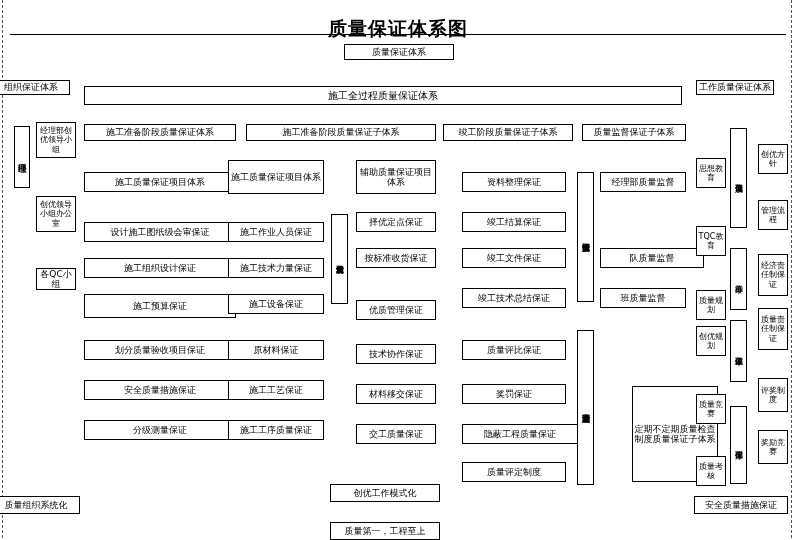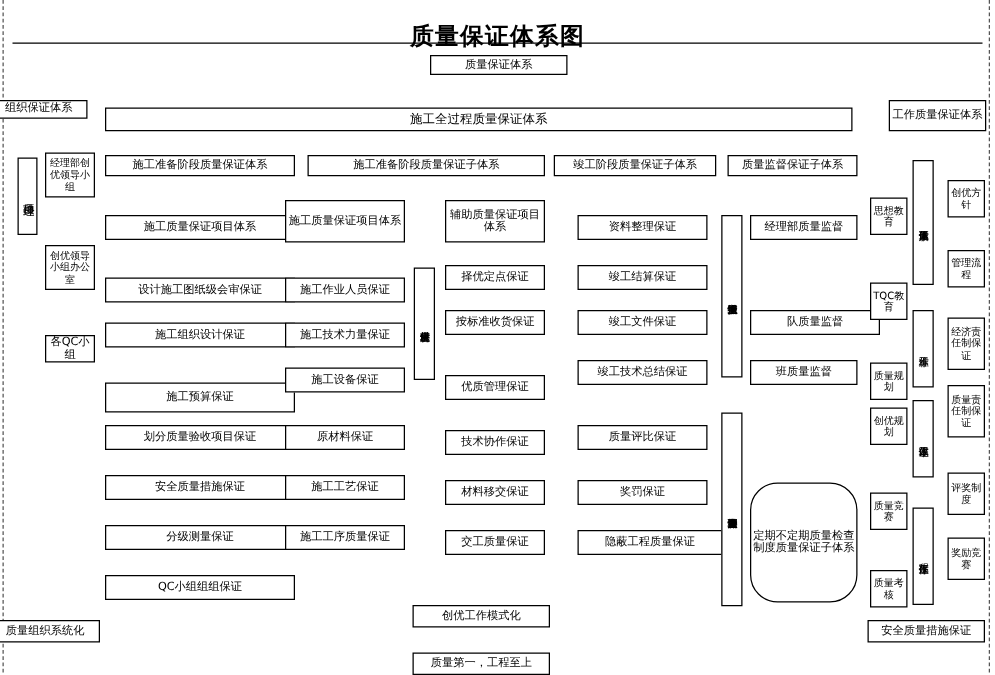--- a/index.html
+++ b/index.html
@@ -62,46 +62,45 @@
   <div class="box" style="left:344px;top:44px;width:110px;height:16px;">质量保证体系</div>
   <div class="vline" style="left:399px;top:60px;height:8px;"></div>
   <div class="hline" style="left:10px;top:68px;width:776px;"></div>
 
   <div class="vline" style="left:30px;top:68px;height:12px;"></div>
   <div class="vline" style="left:399px;top:68px;height:18px;"></div>
   <div class="vline" style="left:735px;top:68px;height:12px;"></div>
 
   <div class="box" style="left:-8px;top:80px;width:78px;height:15px;">组织保证体系</div>
   <div class="box" style="left:84px;top:86px;width:598px;height:19px;font-size:10px;">施工全过程质量保证体系</div>
-  <div class="box" style="left:696px;top:80px;width:78px;height:25px;margin-left:15px;">工作质量保证体系</div>
+  <div class="box" style="left:696px;top:80px;width:78px;height:15px;">工作质量保证体系</div>
 
   <div class="box v" style="left:14px;top:126px;width:16px;height:62px;font-size:9px;">项目经理</div>
   <div class="box" style="left:36px;top:122px;width:40px;height:36px;font-size:8px;">经理部创优领导小组</div>
   <div class="box" style="left:36px;top:196px;width:40px;height:36px;font-size:8px;">创优领导小组办公室</div>
   <div class="box" style="left:36px;top:268px;width:40px;height:22px;font-size:9px;">各QC小组</div>
 
   <div class="vline" style="left:30px;top:95px;height:31px;"></div>
   <div class="vline" style="left:56px;top:158px;height:38px;"></div>
   <div class="vline" style="left:56px;top:232px;height:36px;"></div>
   <div class="vline" style="left:22px;top:188px;height:312px;"></div>
   <div class="vline" style="left:8px;top:95px;height:405px;"></div>
 
   <div class="box" style="left:84px;top:124px;width:152px;height:17px;">施工准备阶段质量保证体系</div>
   <div class="box" style="left:246px;top:124px;width:190px;height:17px;">施工准备阶段质量保证子体系</div>
   <div class="box" style="left:443px;top:124px;width:130px;height:17px;">竣工阶段质量保证子体系</div>
   <div class="box" style="left:582px;top:124px;width:104px;height:17px;">质量监督保证子体系</div>
 
   <div class="box" style="left:84px;top:172px;width:152px;height:20px;">施工质量保证项目体系</div>
   <div class="box" style="left:84px;top:222px;width:152px;height:20px;">设计施工图纸级会审保证</div>
   <div class="box" style="left:84px;top:258px;width:152px;height:20px;">施工组织设计保证</div>
-  <div class="box" style="left:84px;top:294px;width:152px;height:24px;margin-top:12px;">施工预算保证</div>
+  <div class="box" style="left:84px;top:294px;width:152px;height:24px;">施工预算保证</div>
   <div class="box" style="left:84px;top:340px;width:152px;height:20px;">划分质量验收项目保证</div>
   <div class="box" style="left:84px;top:380px;width:152px;height:20px;">安全质量措施保证</div>
   <div class="box" style="left:84px;top:420px;width:152px;height:20px;">分级测量保证</div>
-  <div class="box" style="left:84px;top:460px;width:152px;height:20px;">QC小组组组保证</div>
 
   <div class="box" style="left:228px;top:160px;width:96px;height:34px;">施工质量保证项目体系</div>
   <div class="box" style="left:228px;top:222px;width:96px;height:20px;">施工作业人员保证</div>
   <div class="box" style="left:228px;top:258px;width:96px;height:20px;">施工技术力量保证</div>
   <div class="box" style="left:228px;top:294px;width:96px;height:20px;">施工设备保证</div>
   <div class="box" style="left:228px;top:340px;width:96px;height:20px;">原材料保证</div>
   <div class="box" style="left:228px;top:380px;width:96px;height:20px;">施工工艺保证</div>
   <div class="box" style="left:228px;top:420px;width:96px;height:20px;">施工工序质量保证</div>
 
   <div class="box" style="left:356px;top:160px;width:80px;height:34px;">辅助质量保证项目体系</div>
@@ -113,28 +112,29 @@
   <div class="box" style="left:356px;top:384px;width:80px;height:20px;">材料移交保证</div>
   <div class="box" style="left:356px;top:424px;width:80px;height:20px;">交工质量保证</div>
 
   <div class="box" style="left:462px;top:172px;width:104px;height:20px;">资料整理保证</div>
   <div class="box" style="left:462px;top:212px;width:104px;height:20px;">竣工结算保证</div>
   <div class="box" style="left:462px;top:248px;width:104px;height:20px;">竣工文件保证</div>
   <div class="box" style="left:462px;top:288px;width:104px;height:20px;">竣工技术总结保证</div>
   <div class="box" style="left:462px;top:340px;width:104px;height:20px;">质量评比保证</div>
   <div class="box" style="left:462px;top:384px;width:104px;height:20px;">奖罚保证</div>
   <div class="box" style="left:462px;top:424px;width:116px;height:20px;">隐蔽工程质量保证</div>
+  <div class="box" style="left:462px;top:462px;width:104px;height:20px;">质量评定制度</div>
 
   <div class="box v" style="left:577px;top:172px;width:17px;height:130px;font-size:8px;">安全质量措施组织保证</div>
   <div class="box v" style="left:577px;top:330px;width:17px;height:155px;font-size:8px;">检查测量质量管理办法保证</div>
 
   <div class="box" style="left:600px;top:172px;width:86px;height:20px;">经理部质量监督</div>
   <div class="box" style="left:600px;top:248px;width:104px;height:20px;">队质量监督</div>
   <div class="box" style="left:600px;top:288px;width:86px;height:20px;">班质量监督</div>
-  <div class="box" style="left:600px;top:386px;width:86px;height:96px;font-size:9px;border-radius:22px;">定期不定期质量检查制度质量保证子体系</div>
+  <div class="box" style="left:632px;top:386px;width:86px;height:96px;font-size:9px;">定期不定期质量检查制度质量保证子体系</div>
 
   <div class="box" style="left:696px;top:158px;width:30px;height:30px;font-size:8px;">思想教育</div>
   <div class="box" style="left:696px;top:226px;width:30px;height:30px;font-size:8px;">TQC教育</div>
   <div class="box" style="left:696px;top:290px;width:30px;height:30px;font-size:8px;">质量规划</div>
   <div class="box" style="left:696px;top:326px;width:30px;height:30px;font-size:8px;">创优规划</div>
   <div class="box" style="left:696px;top:394px;width:30px;height:30px;font-size:8px;">质量竞赛</div>
   <div class="box" style="left:696px;top:456px;width:30px;height:30px;font-size:8px;">质量考核</div>
 
   <div class="box v" style="left:730px;top:128px;width:17px;height:100px;font-size:8px;">工作质量保证体系</div>
   <div class="box v" style="left:730px;top:248px;width:17px;height:62px;font-size:8px;">工作标准</div>

